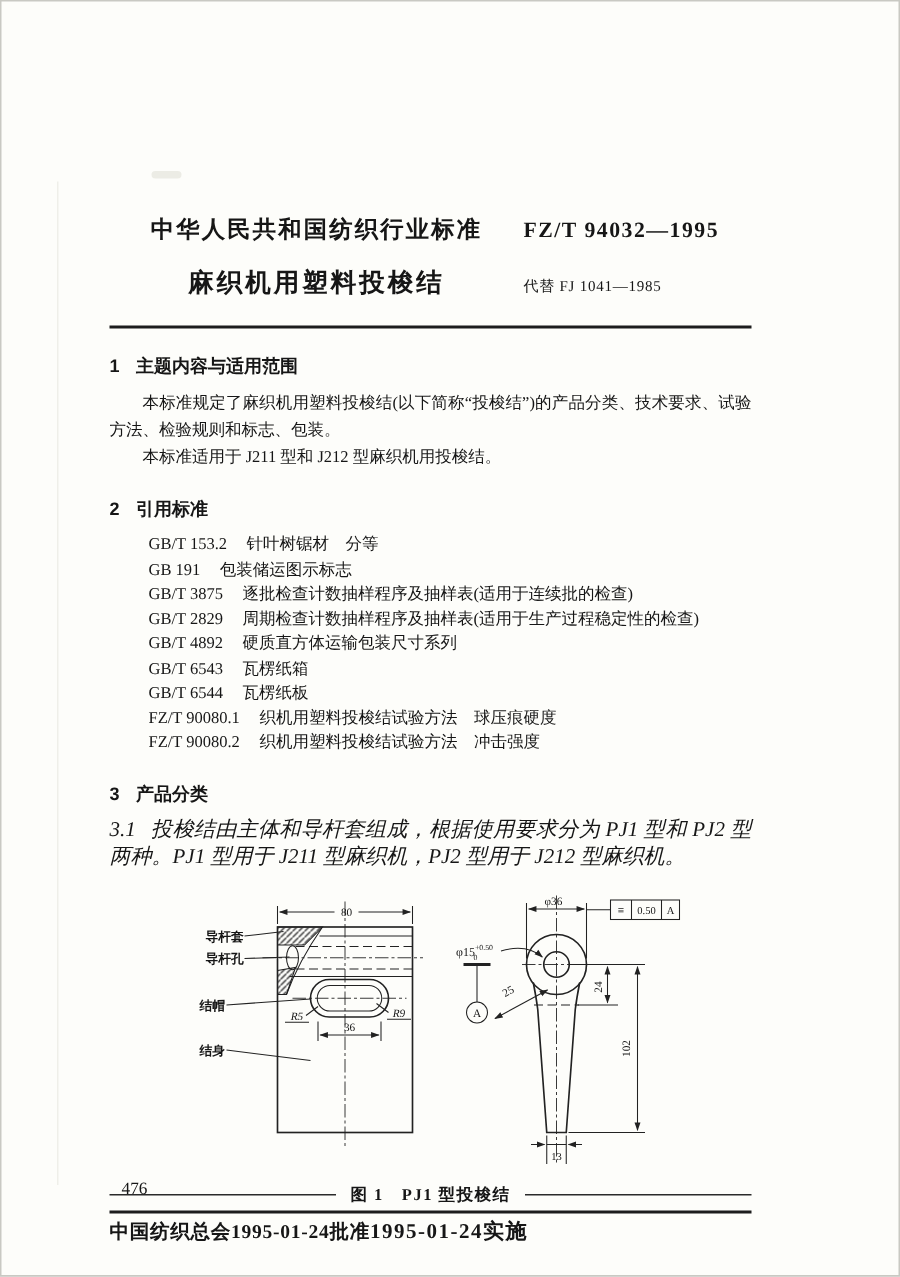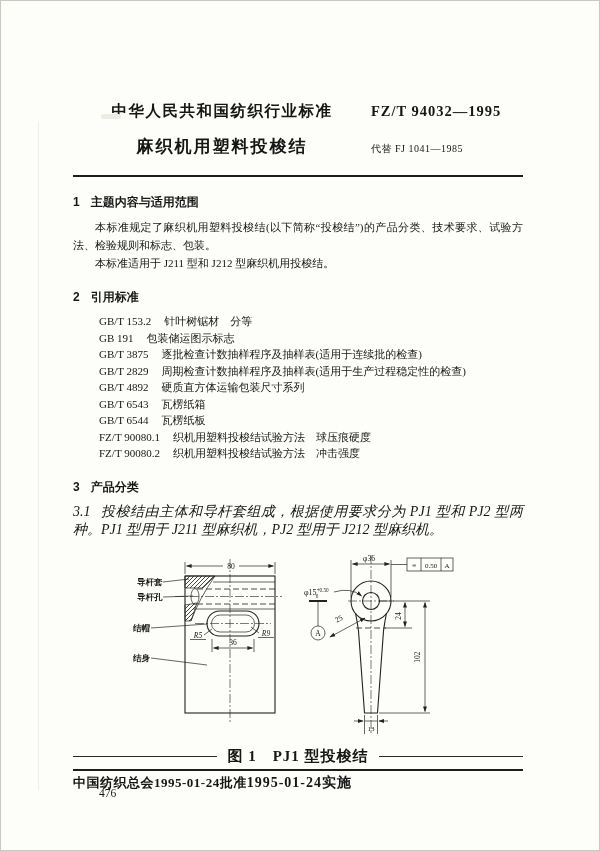--- a/index.html
+++ b/index.html
@@ -2,21 +2,21 @@
 <html><head>
 <meta charset="utf-8">
 <style>
   html,body{margin:0;padding:0;background:#b9b9b5;}
   .page{
     position:relative;width:600px;height:851px;margin:0 auto;
     background:#fdfdfa;border:1px solid #c9c9c3;box-sizing:border-box;
     font-family:"Liberation Serif","DejaVu Serif",serif;color:#161616;
     overflow:hidden;
   }
-  .content{padding:0 76px 0 72px;}
+  .content{padding:0 98px 0 72px;margin-top:42px;}
   .smudge{position:absolute;left:100px;top:113px;width:20px;height:5px;background:#ececе5;
     background:#ecece5;border-radius:3px;}
   .edge-line{position:absolute;left:37px;top:120px;bottom:60px;width:1px;background:#efefe9;}
 
   
   .hdr{padding-top:100px;}
   .hdr-row{display:flex;align-items:baseline;}
   .hdr-center{flex:1;text-align:center;}
   .hdr-right{width:152px;}
   .std-type{font-family:"Liberation Sans","DejaVu Sans",sans-serif;font-weight:bold;
@@ -49,26 +49,26 @@
   svg .lbl{font-family:"Liberation Sans","DejaVu Sans",sans-serif;font-weight:bold;font-size:8.5px;}
   svg .ital{font-style:italic;}
   svg .outline{fill:none;stroke:#222;stroke-width:1.1;}
   svg .thin{fill:none;stroke:#222;stroke-width:.7;}
   svg .cline{fill:none;stroke:#222;stroke-width:.6;stroke-dasharray:9 2 2 2;}
   svg .hid{fill:none;stroke:#222;stroke-width:.8;stroke-dasharray:6 3;}
 
   
   .cap-row{display:flex;align-items:center;margin-top:4px;}
   .cap-line{flex:1;height:1px;background:#2a2a2a;}
-  .cap-text{font-weight:bold;font-size:15px;letter-spacing:1px;padding:0 10px;}
+  .cap-text{font-weight:bold;font-size:11px;letter-spacing:1px;padding:0 10px;}
   .foot-rule{height:2px;background:#1d1d1d;margin-top:3px;}
   .foot-row{display:flex;align-items:baseline;margin-top:3px;}
   .approved{font-weight:bold;font-size:13px;letter-spacing:.5px;}
   .implemented{font-weight:bold;font-size:14px;letter-spacing:1px;}
-  .pageno{position:absolute;left:98px;top:786px;font-size:11.5px;}
+  .pageno{position:absolute;left:80px;top:786px;font-size:11.5px;}
 </style>
 </head>
 <body>
 
 <div class="page">
   <div class="smudge"></div>
   <div class="edge-line"></div>
 
   <div class="content">
 

